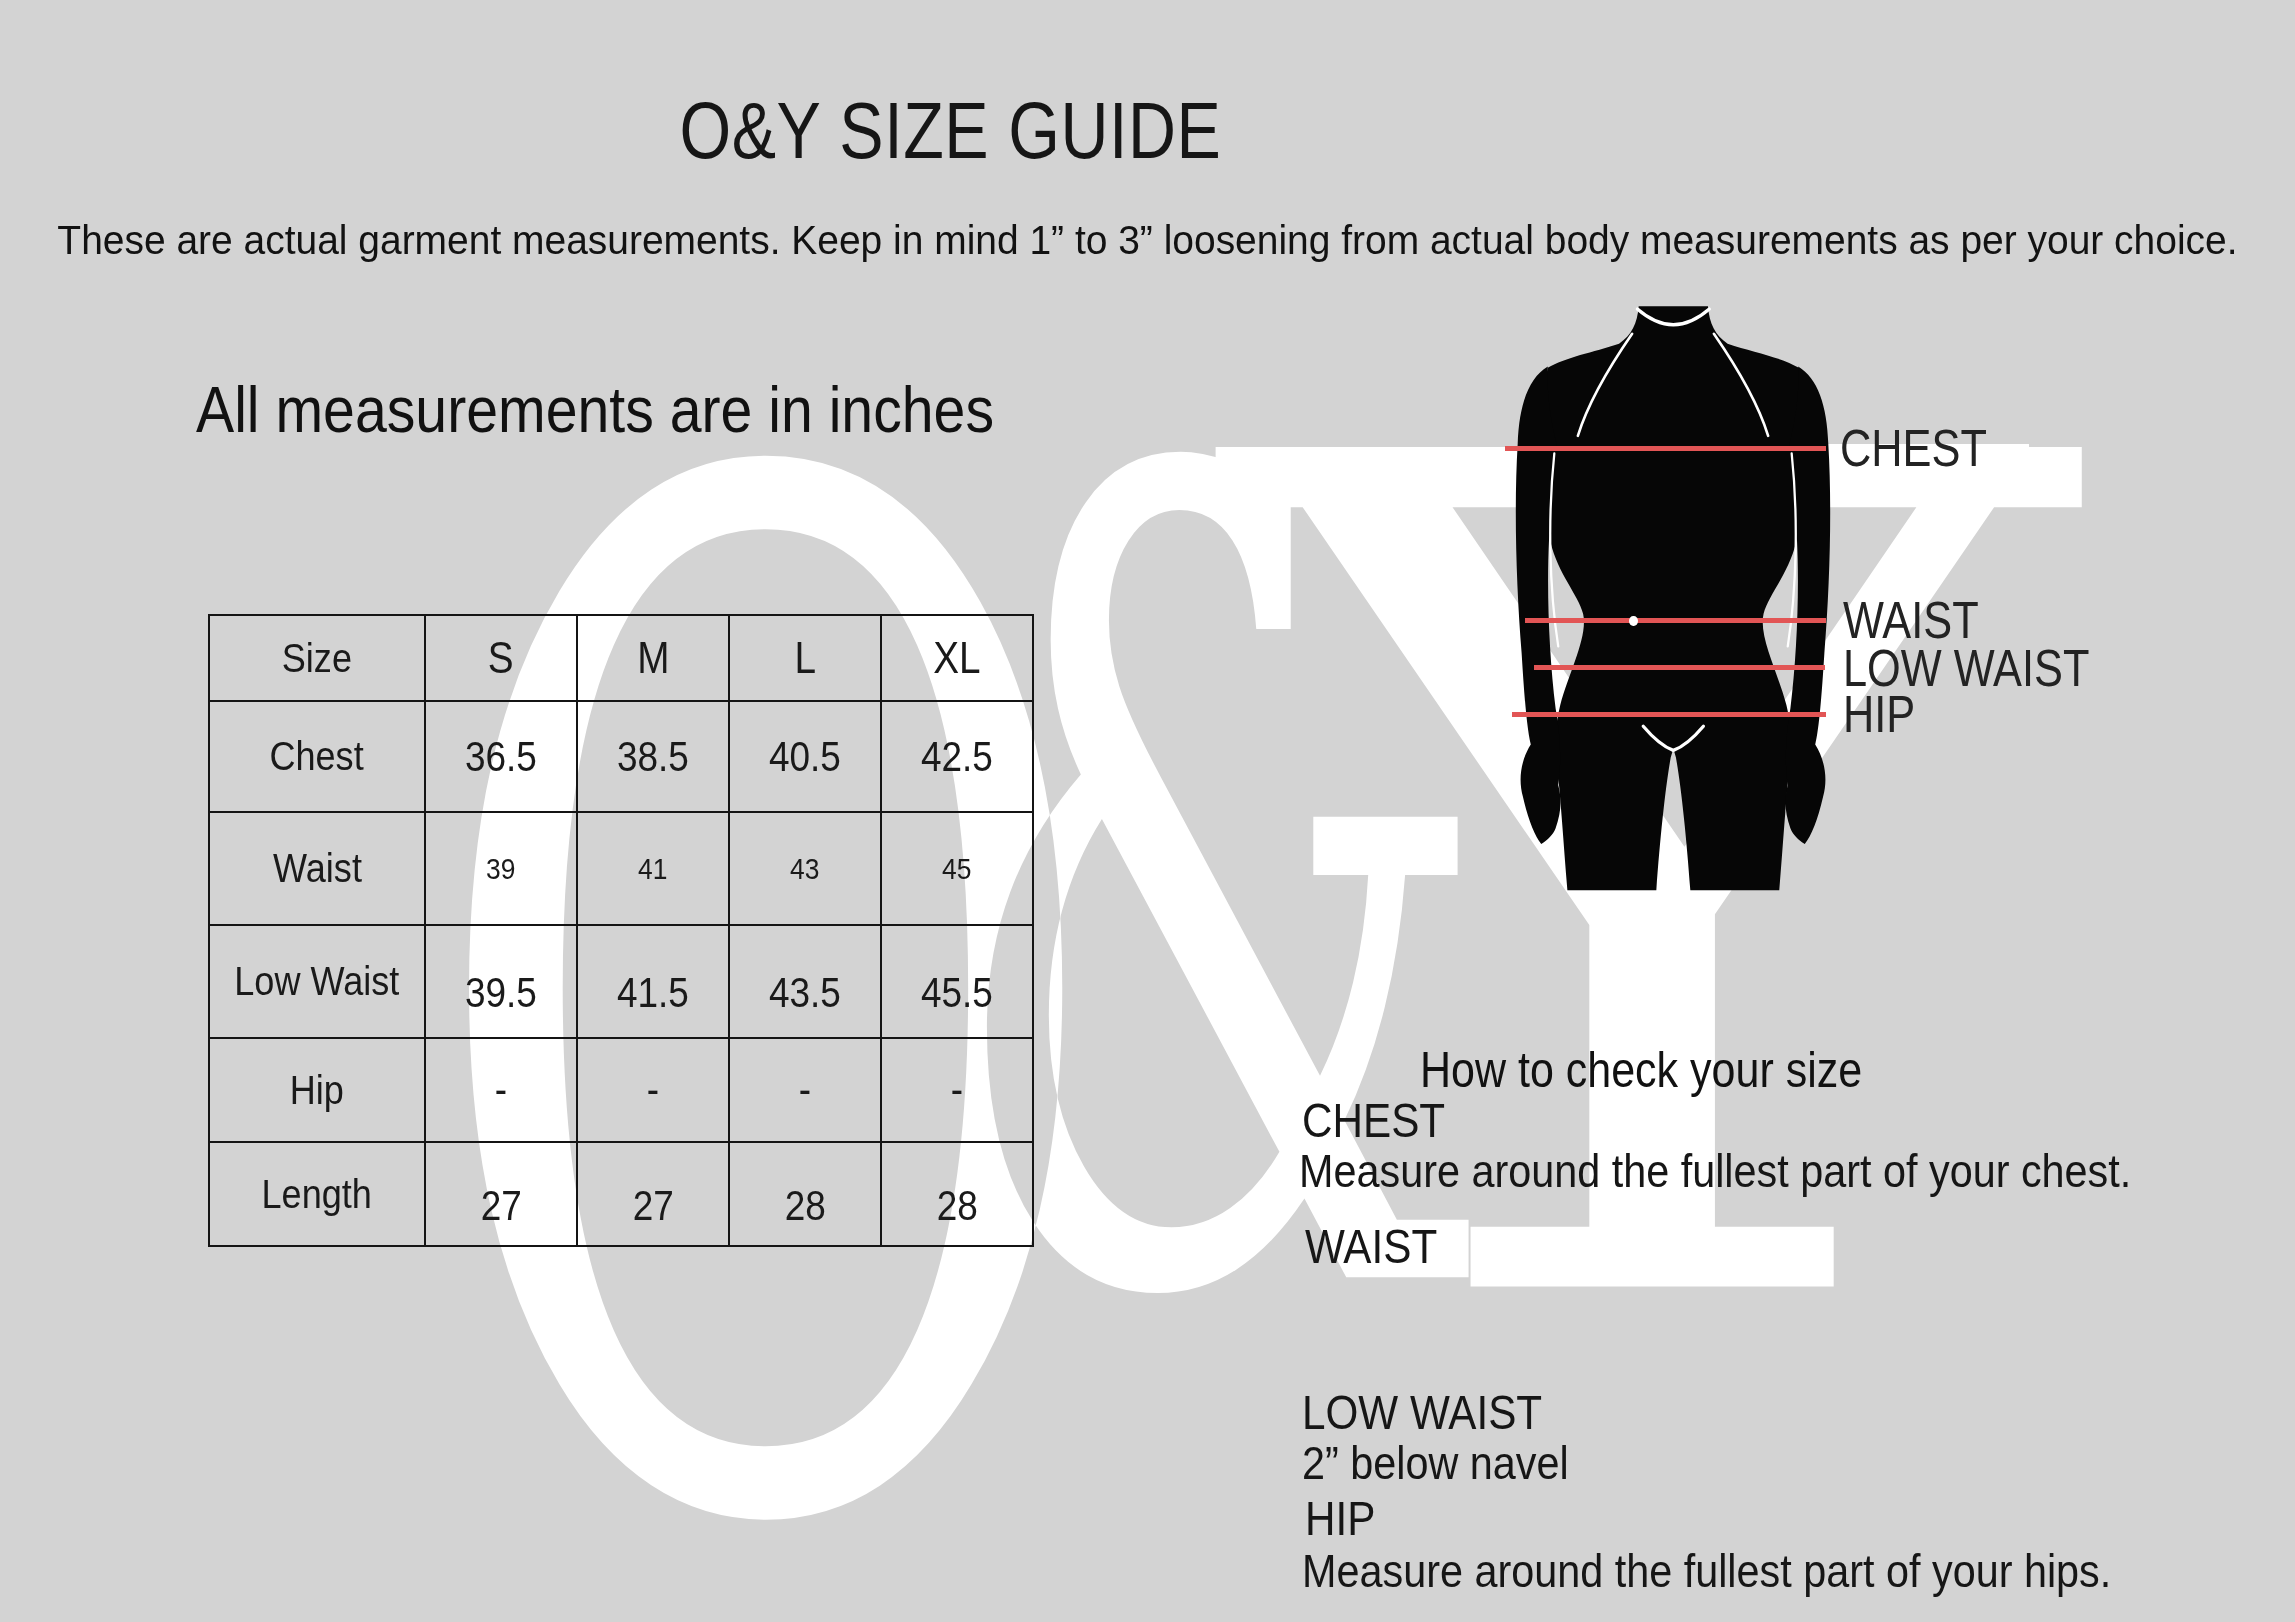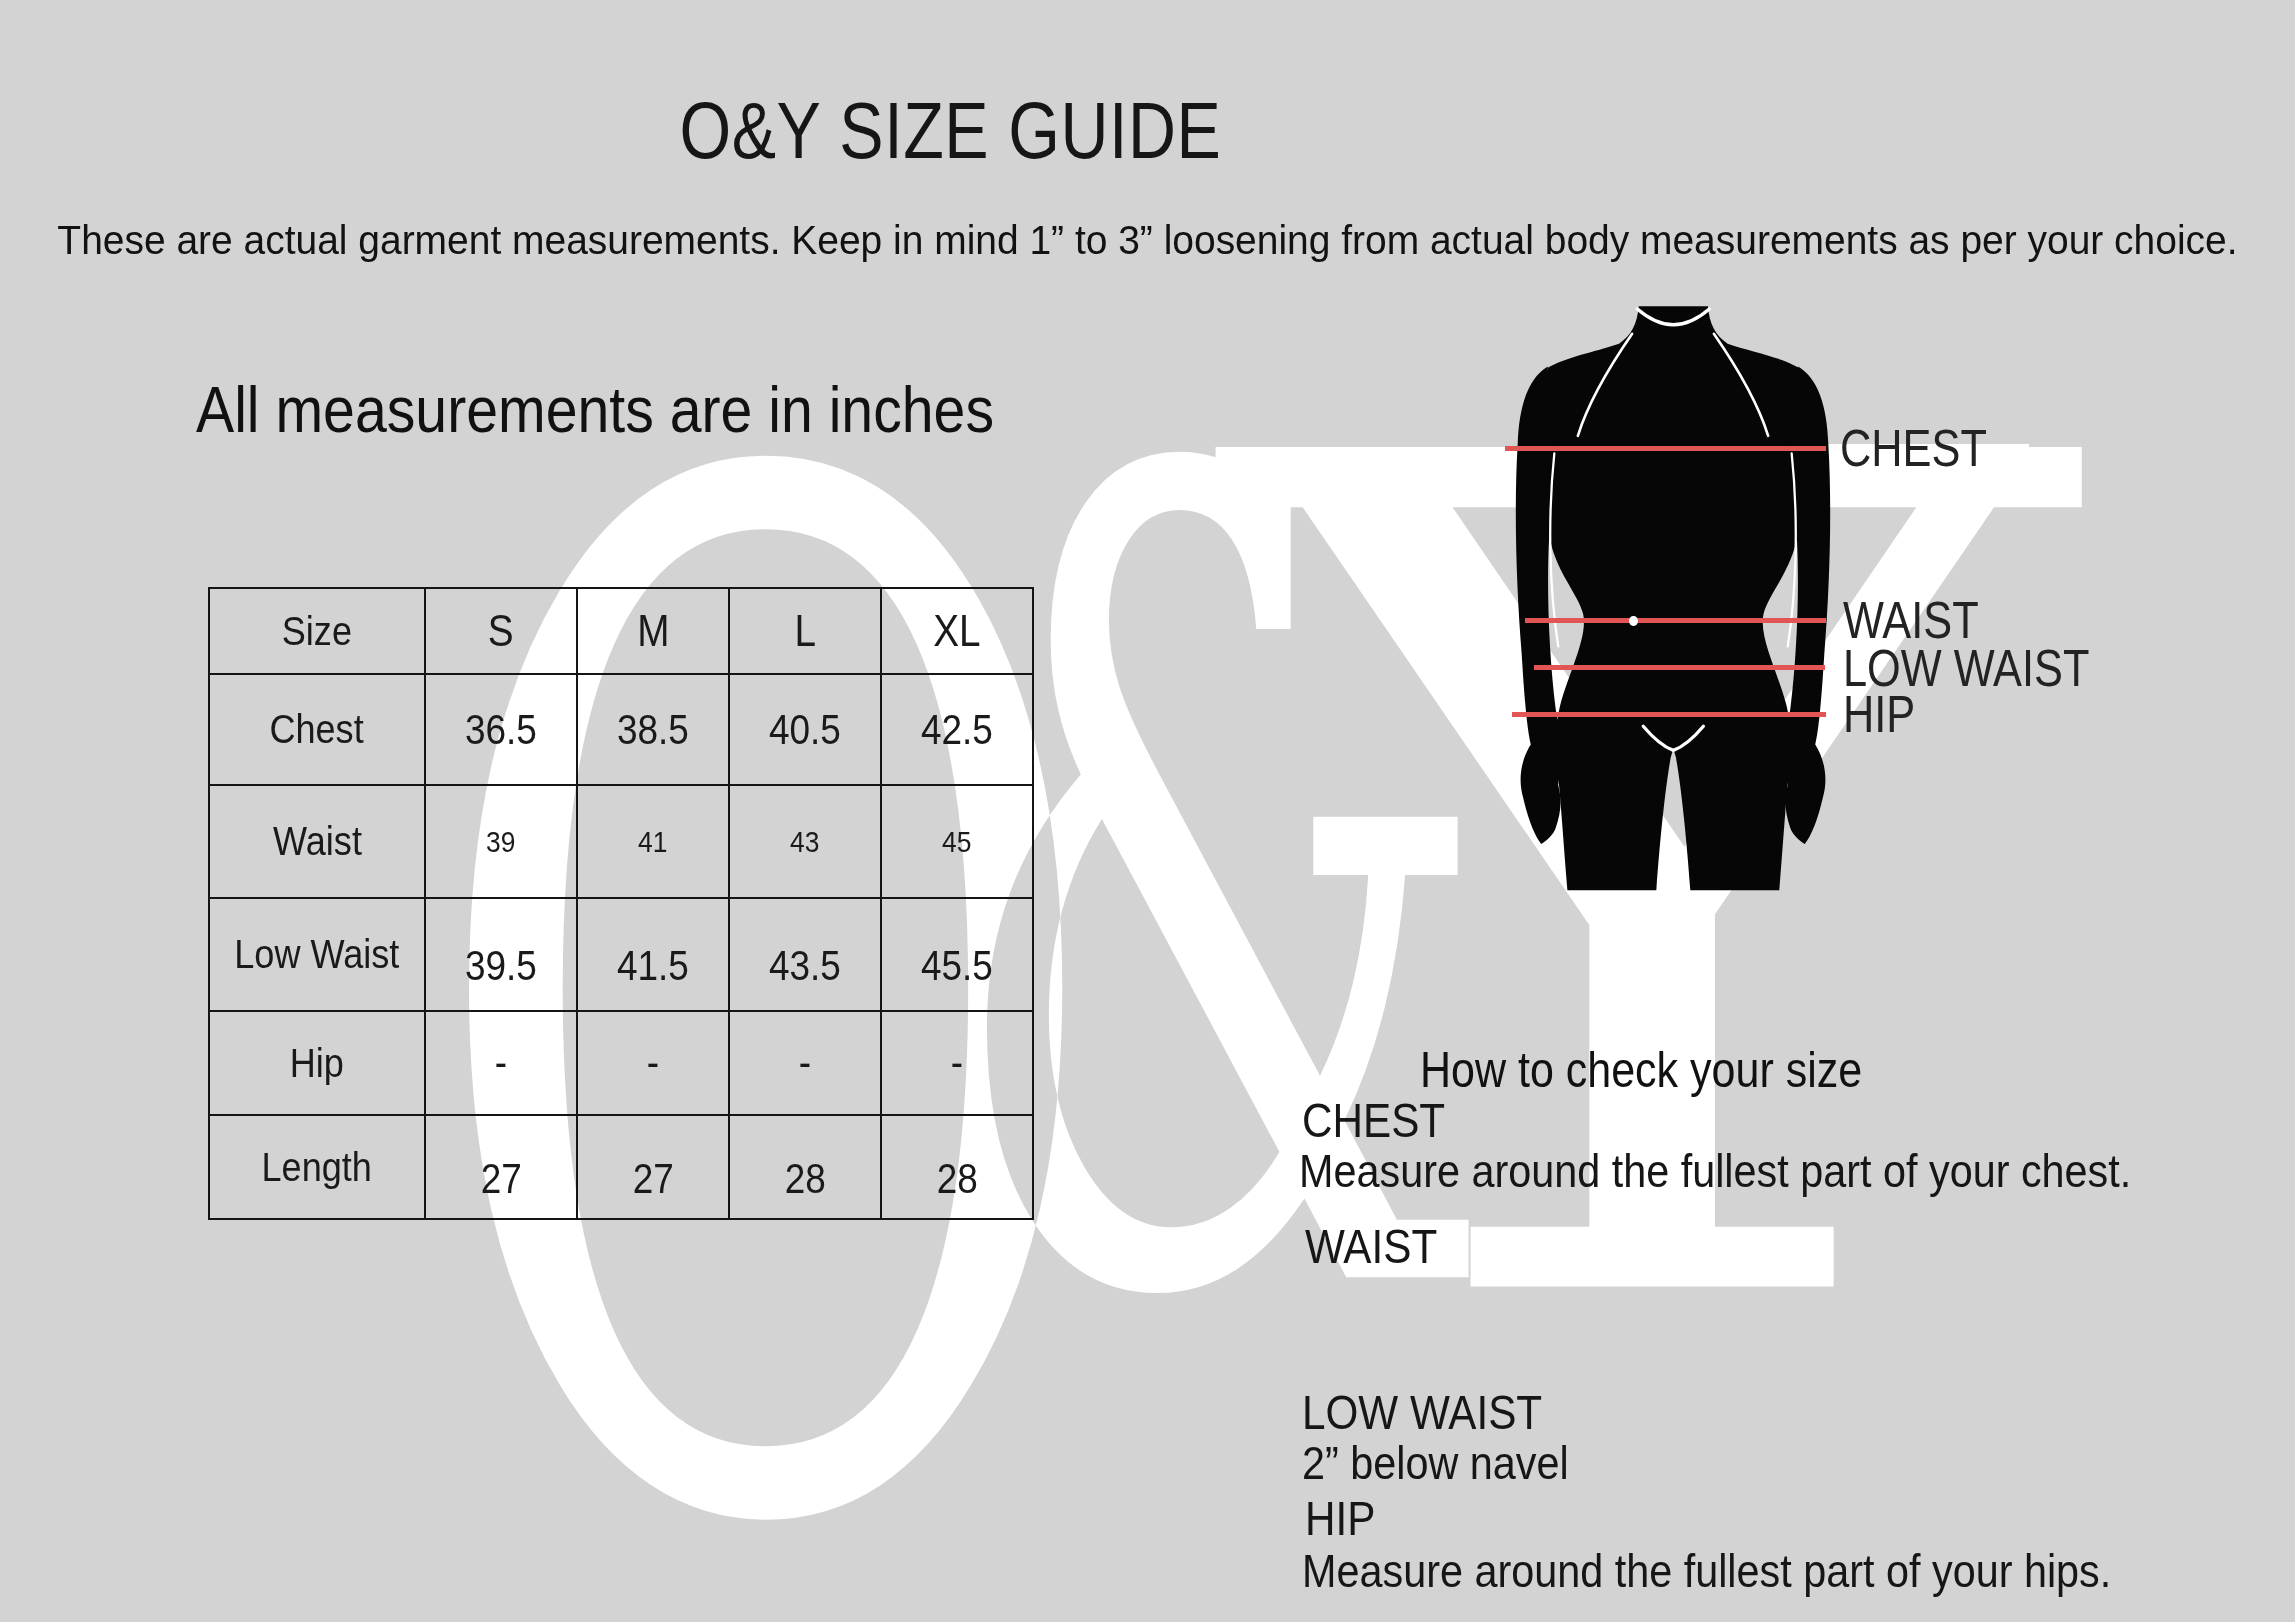--- a/index.html
+++ b/index.html
@@ -19,21 +19,21 @@
   .subtitle{font-size:41px; transform:scaleX(0.95); color:#121212;}
   .units-note{top:372px; left:196px; z-index:2; font-size:65px; color:#111;}
   .units-note .cond{transform:scaleX(0.88);}
 
   
   .wm{top:0; left:0; z-index:0;}
   .figure{top:306px; left:1485px; z-index:2;}
 
   
   .size-table{
-    position:absolute; top:587px; left:208px; z-index:1;
+    position:absolute; top:614px; left:208px; z-index:1;
     border-collapse:collapse; table-layout:fixed; width:824px;
     background:transparent;
   }
   .size-table td{
     border:2.6px solid #141414; text-align:center; vertical-align:middle;
     padding:0; background:transparent; color:#1a1a1a;
   }
   .size-table .r-head td{height:84px; font-size:44px;}
   .size-table .r1 td{height:109px; font-size:42px;}
   .size-table .r2 td{height:111px; font-size:30px;}

